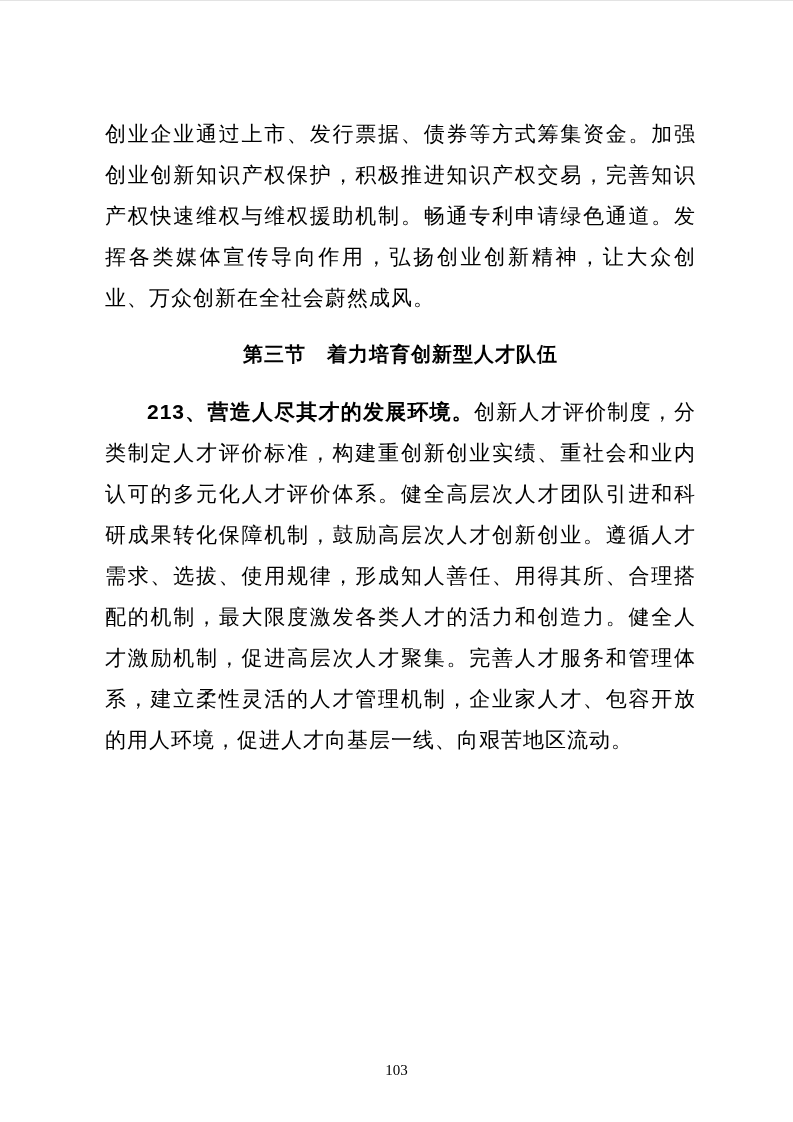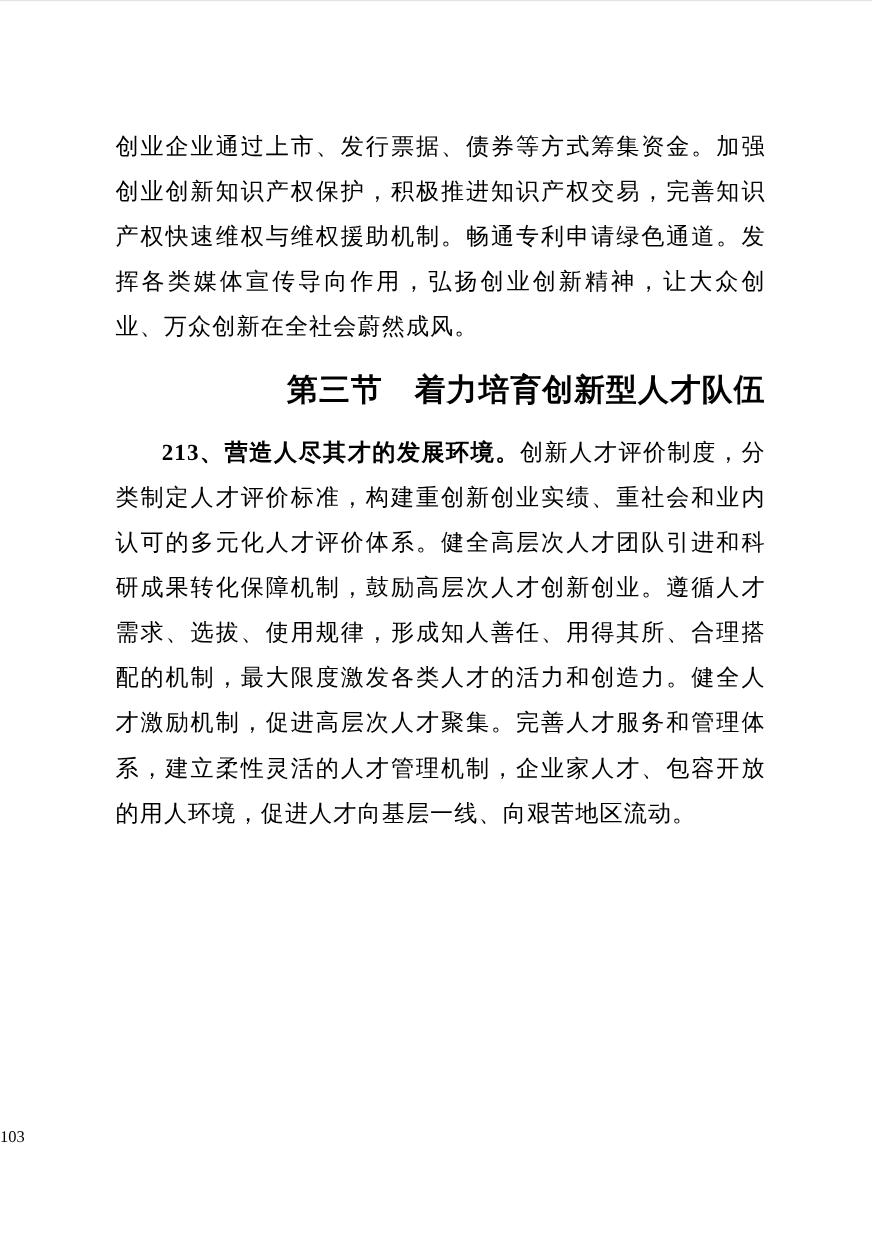--- a/index.html
+++ b/index.html
@@ -18,49 +18,50 @@
     border-top: 1px solid #e3e3e3;
   }
   .content {
     position: absolute;
     left: 105px;
     top: 112px;
     width: 591px;
   }
   .body-para {
     margin: 0;
-    font-family: Liberation Serif, serif;
+    font-family: Liberation Sans, sans-serif;
     font-size: 21px;
     line-height: 41px;
     letter-spacing: 1px;
     text-align: justify;
     text-align-last: left;
     color: #000000;
   }
   .body-para.indented {
     text-indent: 42px;
   }
   .item-lead {
     font-weight: 700;
   }
   .section-heading {
     margin: 16px 0 16px 0;
     font-family: "DejaVu Serif", "Liberation Serif", serif;
-    font-size: 28px;
+    font-size: 20px;
     font-weight: 700;
     line-height: 41px;
     letter-spacing: 1px;
-    text-align: right;
+    text-align: center;
     color: #000000;
   }
   .page-footer {
     position: absolute;
     left: 0;
     right: 0;
-    top: 1024px;
+    top: 1060px;
+    text-align: center;
   }
   .page-number {
     font-family: "Liberation Serif", "DejaVu Serif", serif;
     font-size: 15px;
     color: #000000;
   }
 </style>
 </head>
 <body>
 

